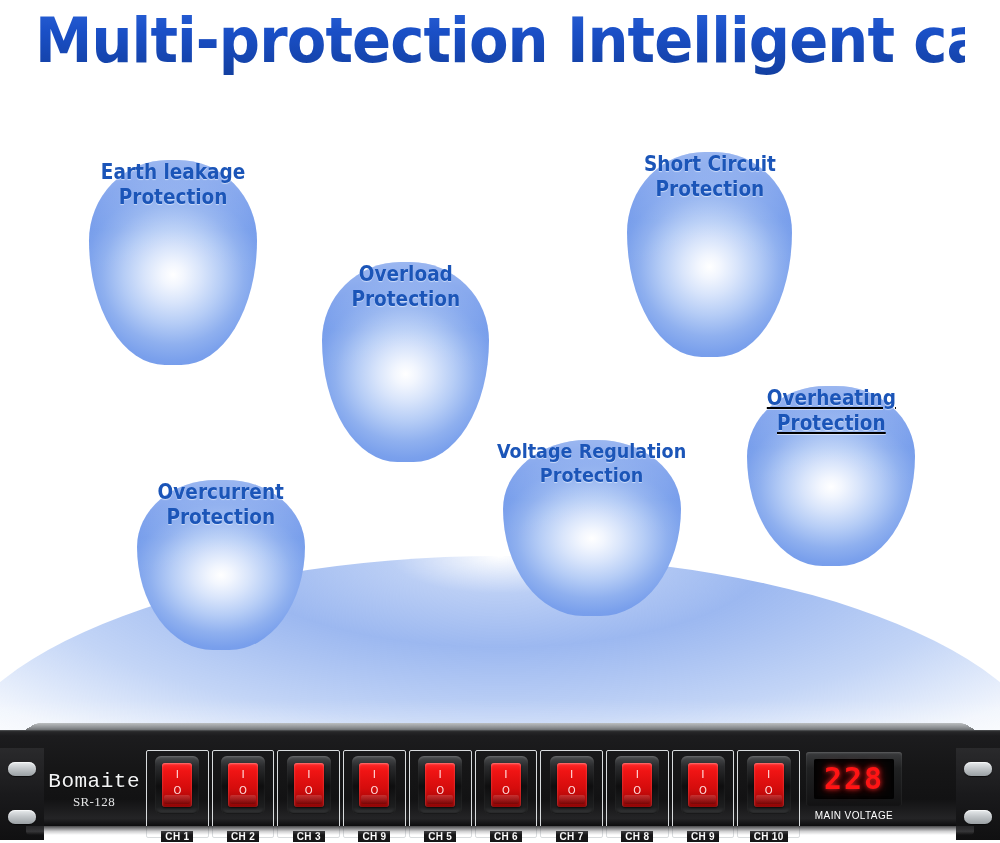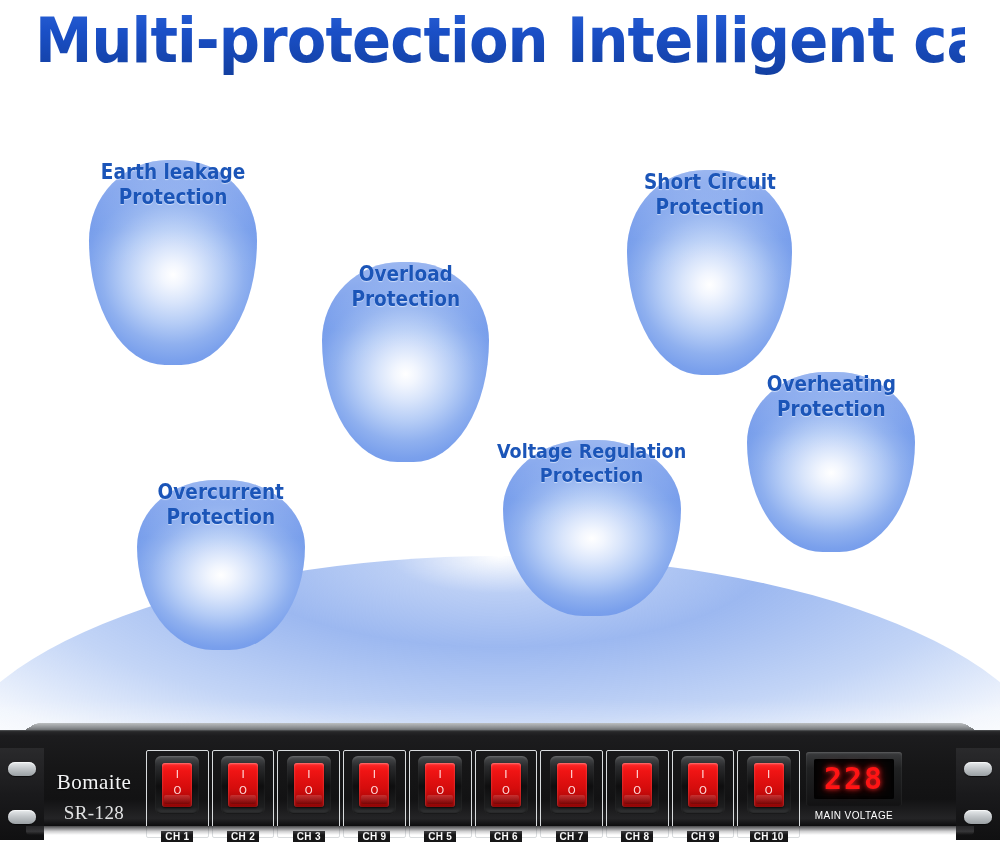--- a/index.html
+++ b/index.html
@@ -93,24 +93,24 @@
   }
   .sh-line{display:block;}
 
   
   #shield-earth-leakage{left:89px;  top:160px; width:168px; height:205px;}
   #shield-earth-leakage .sh-label{font-size:21px;}
 
   #shield-overload{left:322px; top:262px; width:167px; height:200px;}
   #shield-overload .sh-label{font-size:21px;}
 
-  #shield-short-circuit{left:627px; top:170px; width:165px; height:205px;}
+  #shield-short-circuit{left:627px; top:152px; width:165px; height:205px;}
   #shield-short-circuit .sh-label{font-size:21px;}
 
-  #shield-overheating{left:747px; top:372px; width:168px; height:180px;}
+  #shield-overheating{left:747px; top:386px; width:168px; height:180px;text-decoration:underline;}
   #shield-overheating .sh-label{font-size:21px;}
 
   #shield-overcurrent{left:137px; top:480px; width:168px; height:170px;}
   #shield-overcurrent .sh-label{font-size:21px;}
 
   #shield-voltage-regulation{left:503px; top:440px; width:178px; height:176px;}
   #shield-voltage-regulation .sh-label{font-size:20px;}
 
   
   .strip{
@@ -148,32 +148,32 @@
   .ear-hole{
     position:absolute;left:8px;width:28px;height:14px;border-radius:8px;
     background:linear-gradient(180deg,#e9ecee 0%,#c3c7ca 45%,#9aa0a4 100%);
     box-shadow:inset 0 1px 1px rgba(255,255,255,0.7),0 1px 1px rgba(0,0,0,0.6);
   }
   .ear-hole.h1{top:14px;}
   .ear-hole.h2{top:62px;}
 
   
   .brand{
-    position:absolute;left:48px;top:40px;width:92px;text-align:center;
+    position:absolute;left:48px;top:40px;width:92px;text-align:right;
     color:#f3f4f5;
-    font-family:Liberation Serif, serif;
+    font-family:Liberation Mono, monospace;
     font-size:21px;
     letter-spacing:0.5px;
     text-shadow:0 1px 1px rgba(0,0,0,0.8);
   }
   .model{
-    position:absolute;left:48px;top:72px;width:92px;text-align:center;
+    position:absolute;left:48px;top:64px;width:92px;text-align:center;
     color:#e2e3e4;
     font-family:"Liberation Serif", serif;
-    font-size:19px;
+    font-size:13px;
     letter-spacing:0.4px;
   }
 
   
   .channels{
     position:absolute;left:146px;top:20px;width:654px;height:88px;
     display:flex;gap:3px;
   }
   .ch{
     position:relative;flex:1 1 0;

